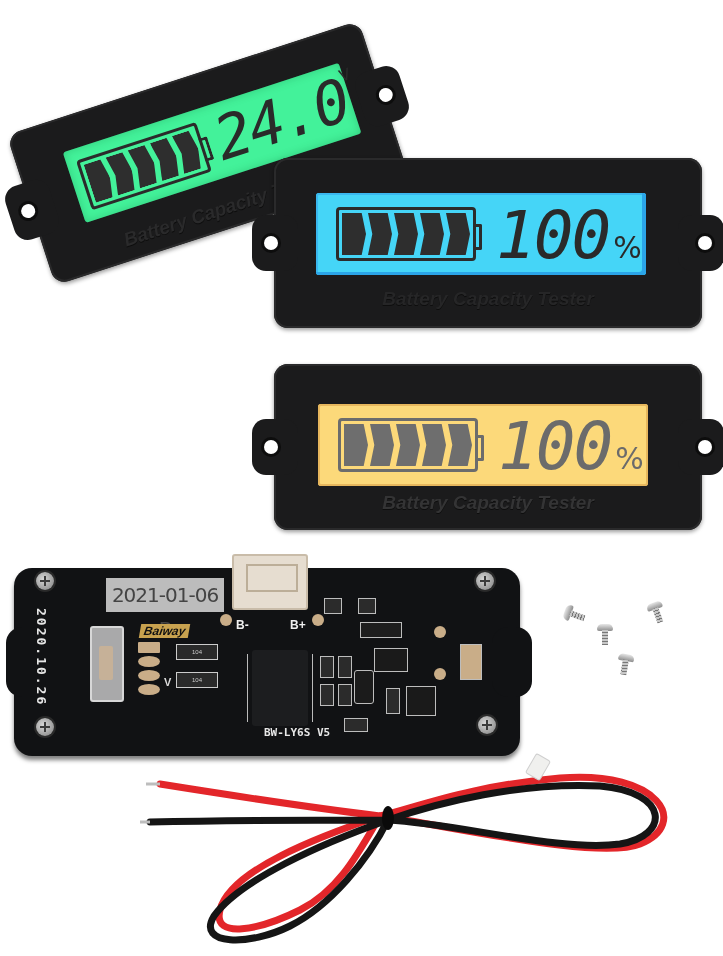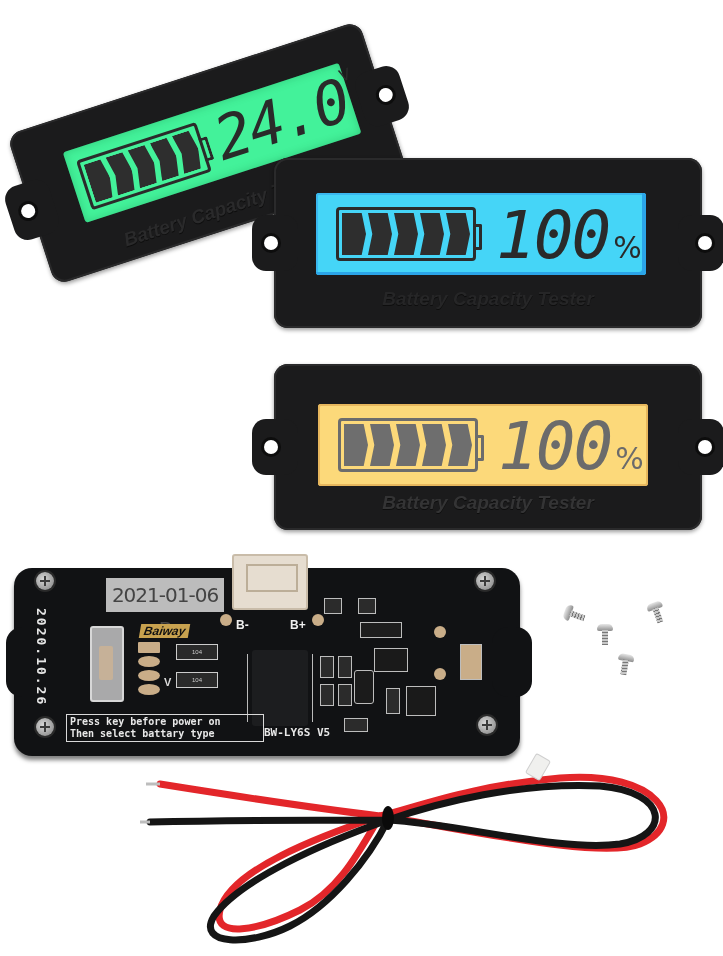--- a/index.html
+++ b/index.html
@@ -188,24 +188,20 @@
   <div class="smd" style="left:340px;top:102px;width:18px;height:32px;background:#1b1b1b;border-radius:3px"></div>
   <div class="smd" style="left:306px;top:116px;width:12px;height:20px"></div>
   <div class="smd" style="left:324px;top:116px;width:12px;height:20px"></div>
   <div class="smd" style="left:372px;top:120px;width:12px;height:24px"></div>
   <div class="smd" style="left:392px;top:118px;width:28px;height:28px;background:#1a1a1a"></div>
   <div class="smd" style="left:330px;top:150px;width:22px;height:12px"></div>
   <div class="smd" style="left:446px;top:76px;width:20px;height:34px;background:#c9ad88"></div>
   <div class="goldpad" style="left:420px;top:58px"></div>
   <div class="goldpad" style="left:420px;top:100px"></div>
 
-  <div class="notice-box">
-    <div>Press key before power on</div>
-    <div>Then select battary type</div>
-  </div>
   <div class="model-text">BW-LY6S V5</div>
 </div>
 
 <div class="loose-screw" style="left:570px;top:604px;transform:rotate(-70deg)">
     <div class="head"></div>
     <div class="shaft"></div>
   </div>
 <div class="loose-screw" style="left:652px;top:602px;transform:rotate(-20deg)">
     <div class="head"></div>
     <div class="shaft"></div>

